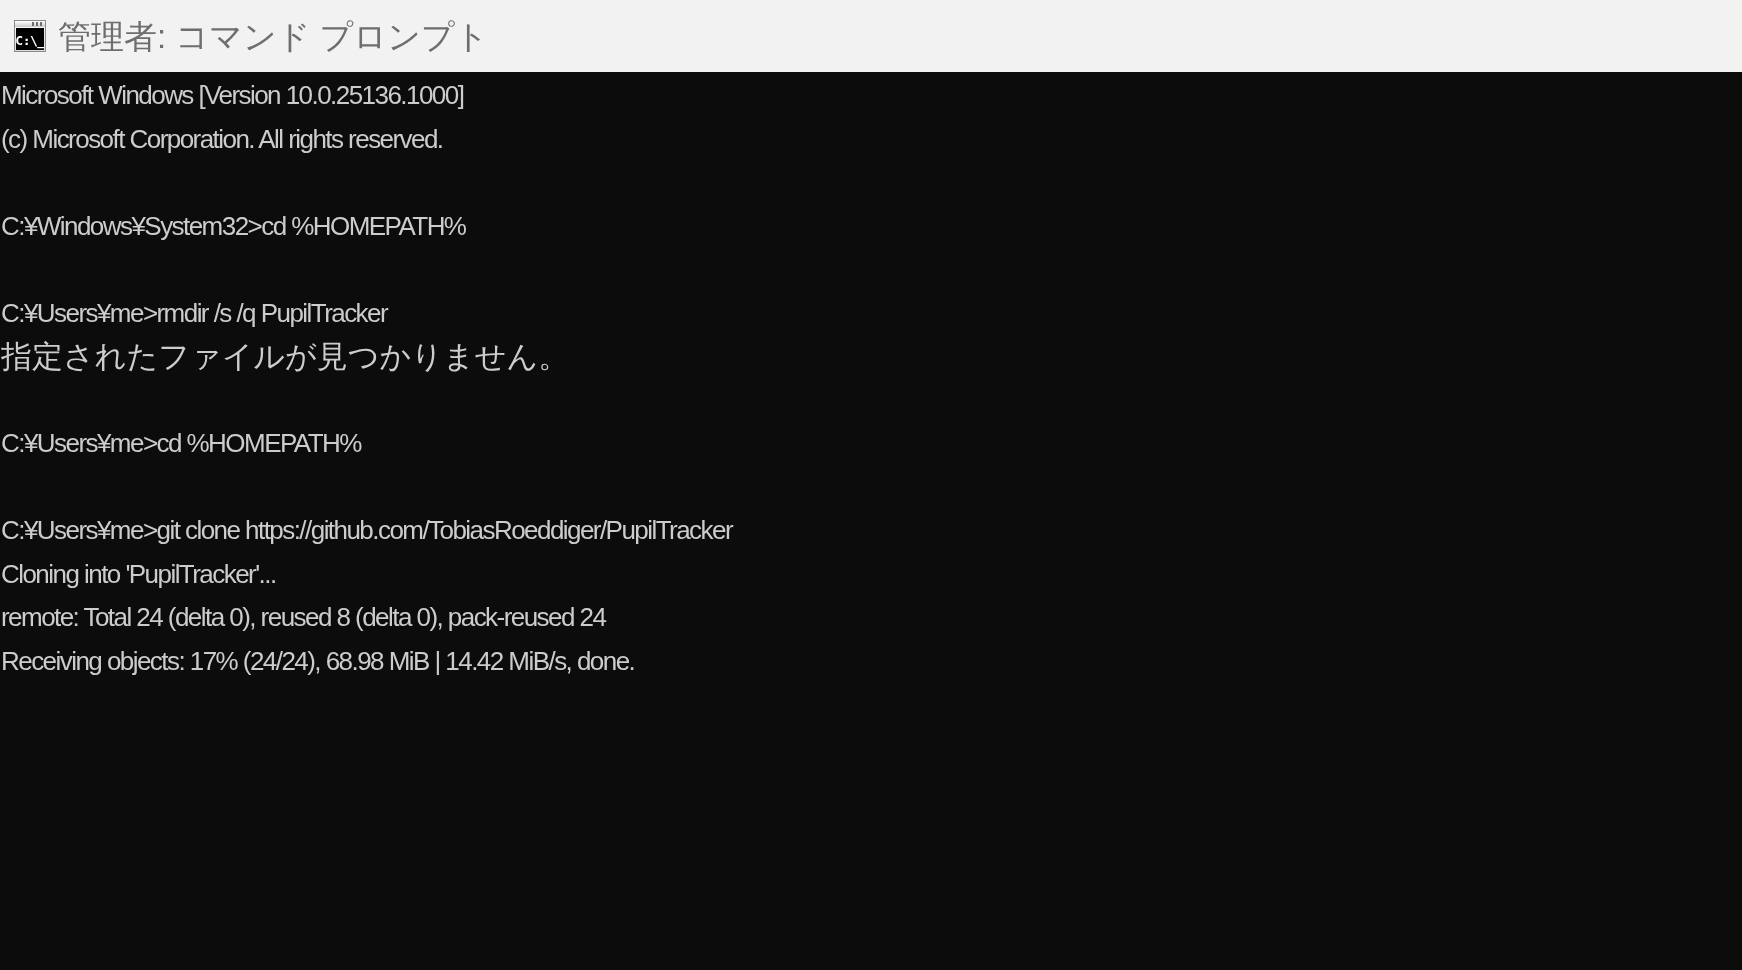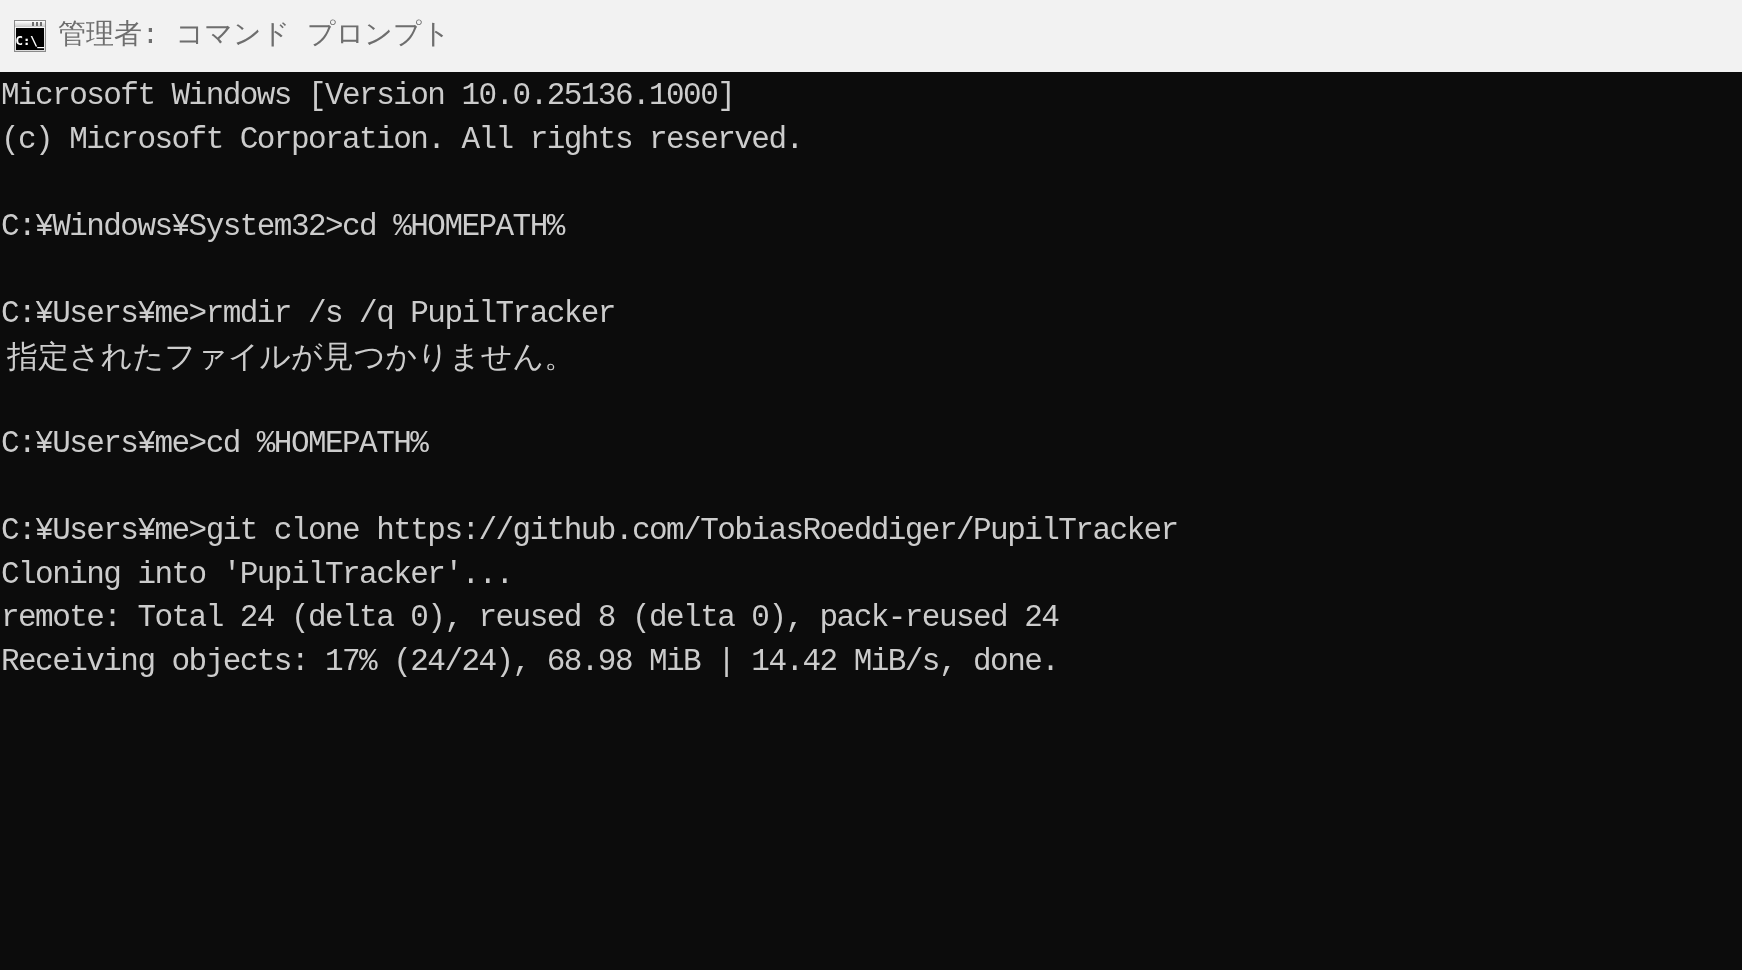--- a/index.html
+++ b/index.html
@@ -81,55 +81,54 @@
     color: #ffffff;
     font-family: "DejaVu Sans Mono", monospace;
     font-size: 13px;
     font-weight: bold;
     line-height: 1;
     letter-spacing: -0.5px;
     transform: translateY(1px);
   }
 
   #titlebar-text {
-    font-family: Liberation Mono, monospace;
-    font-size: 28px;
+    font-family: Liberation Sans, sans-serif;
+    font-size: 33px;
     color: #6e6e6e;
     white-space: nowrap;
     line-height: 1;
   }
 
   
   #terminal {
     flex: 1 1 auto;
     background: #0c0c0c;
     padding: 2px 0 0 0;
     box-sizing: border-box;
     overflow: hidden;
   }
 
   .term-line {
     color: #cccccc;
-    font-family: Liberation Mono, monospace;
-    font-size: 31px;
+    font-family: Liberation Sans, sans-serif;
+    font-size: 26px;
     line-height: 43.5px;
     height: 43.5px;
     white-space: pre;
     padding-left: 1px;
     letter-spacing: -1.55px;
     transform-origin: left center;
   }
   .term-line.blank {
     color: transparent;
   }
   .term-line.jp {
     font-family: "DejaVu Sans", sans-serif;
     font-size: 31px;
     letter-spacing: 0px;
-    margin-left: 6px;
   }
 </style>
 </head>
 <body>
 
 <div id="window">
 
   <div id="titlebar">
     <div id="app-icon">
       <div class="frame"></div>

